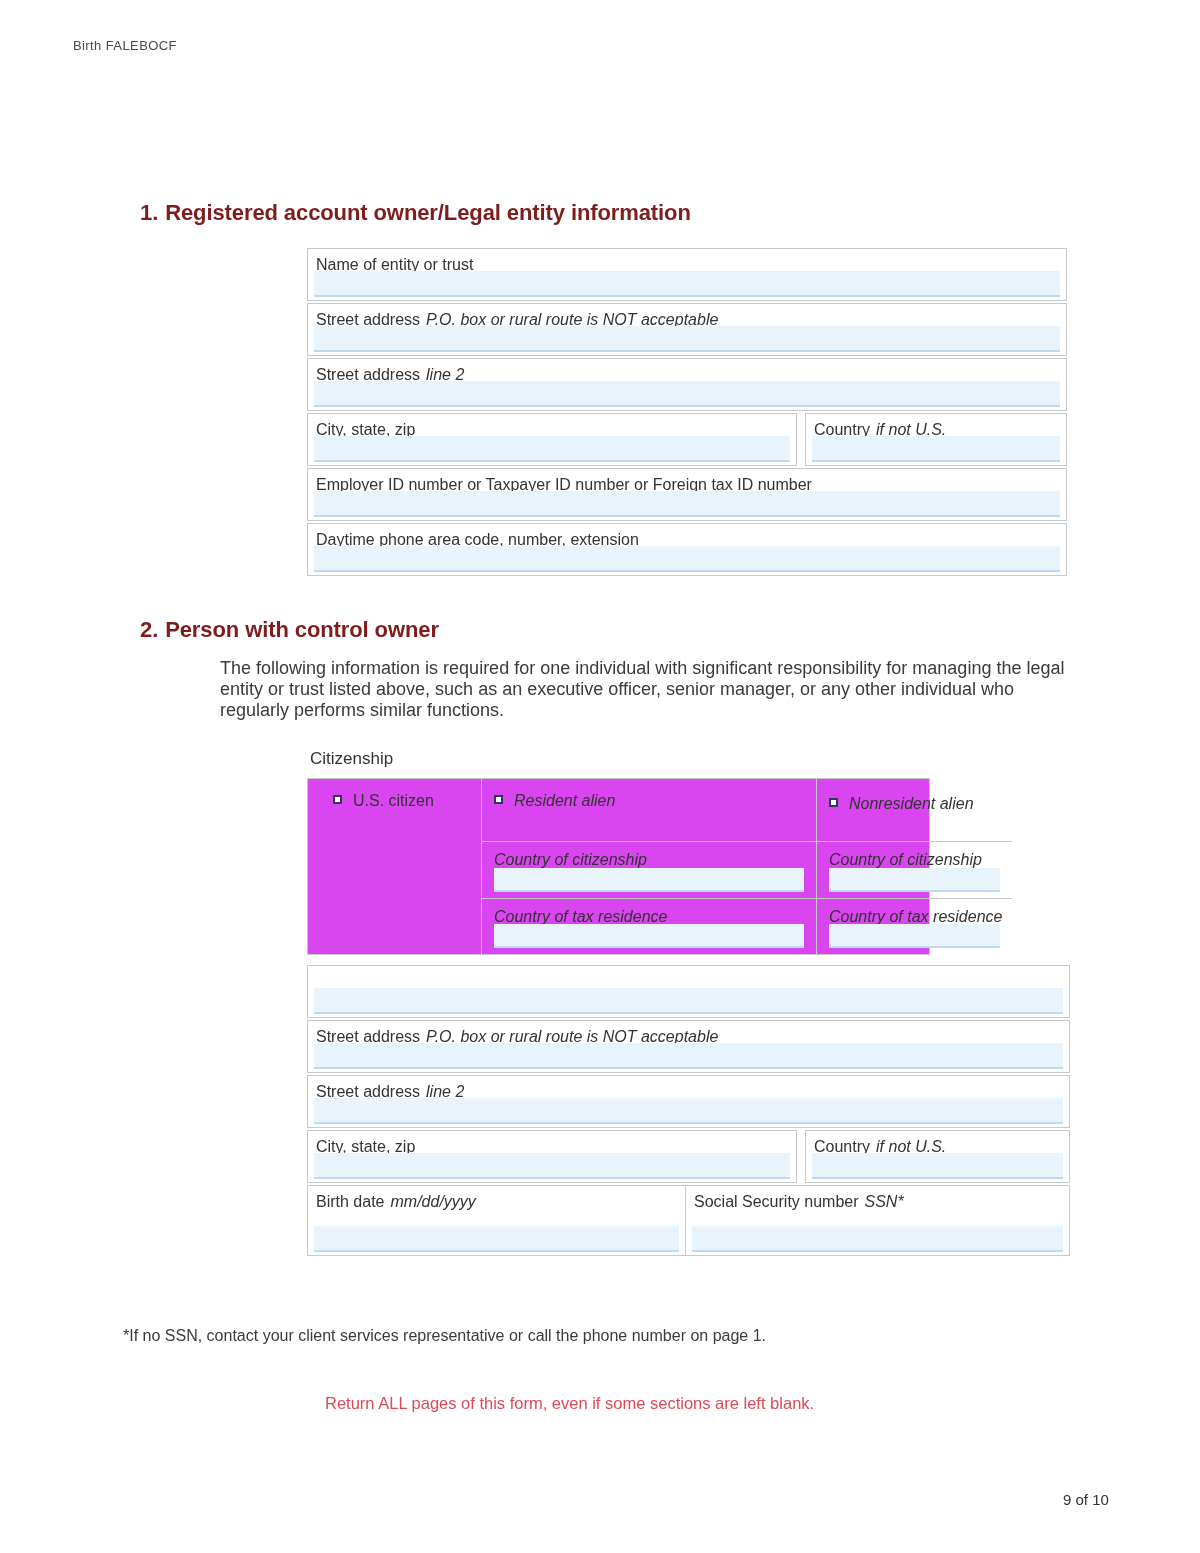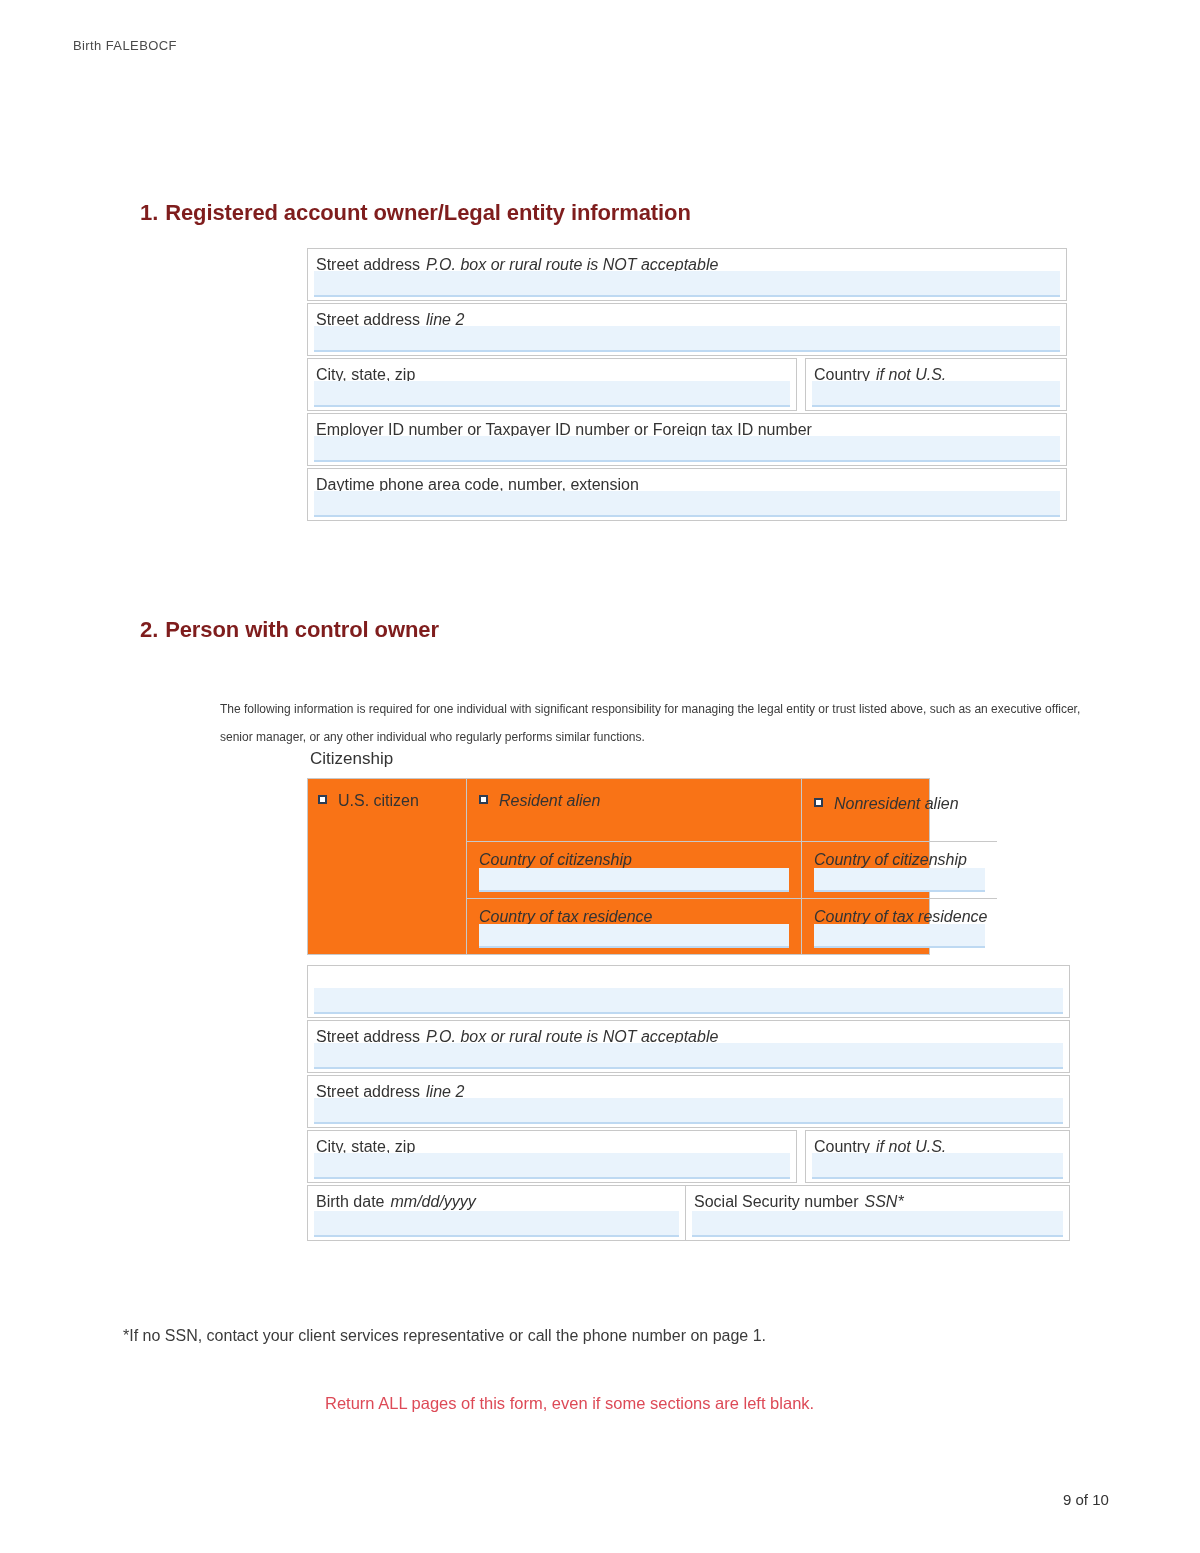--- a/index.html
+++ b/index.html
@@ -7,49 +7,49 @@
   body { font-family:"Liberation Sans", sans-serif; color:#3a3a3a; }
   .page { position:relative; width:1200px; height:1553px; background:#ffffff; overflow:hidden; }
 
   .form-id { position:absolute; left:73px; top:38px; font-size:13px; color:#4a4a4a; letter-spacing:.4px; }
 
   .sec-heading { position:absolute; font-size:22px; font-weight:bold; color:#7f1d1d; letter-spacing:-.1px; }
   #sec1-heading { left:140px; top:200px; }
   #sec2-heading { left:140px; top:617px; }
   .sec-num { margin-right:7px; }
 
-  .intro { position:absolute; left:220px; top:695px; width:868px; font-size:12px; line-height:28px; color:#3b3b3b; }
+  .intro { position:absolute; left:220px; top:658px; width:868px; font-size:18px; line-height:21px; color:#3b3b3b; }
 
   .citizenship-label { position:absolute; left:310px; top:749px; font-size:17px; color:#333333; }
 
   
   .ftable { position:absolute; left:307px; display:flex; flex-direction:column; gap:2px; }
   #table1 { top:248px; width:760px; }
   #table2 { top:965px; width:763px; }
 
   .frow { position:relative; border:1px solid #c8c8c8; background:#fff; height:53px; padding:7px 8px 0 8px; }
   .frow-split { display:flex; gap:8px; height:53px; border:none; padding:0; }
   .frow-split .cell { position:relative; border:1px solid #c8c8c8; background:#fff; height:100%; padding:7px 8px 0 8px; }
   .cell-a { flex:0 0 490px; }
   .cell-b { flex:1 1 auto; }
 
-  .frow-divided { display:flex; border:1px solid #c8c8c8; background:#fff; height:56px; padding:0; }
+  .frow-divided { display:flex; border:1px solid #c8c8c8; background:#fff; height:71px; padding:0; }
   .frow-divided .dcell { position:relative; height:100%; padding:7px 8px 0 8px; }
   .dcell-a { flex:0 0 378px; border-right:1px solid #c8c8c8; }
   .dcell-b { flex:1 1 auto; }
 
   .flabel { font-size:16px; color:#333333; white-space:nowrap; }
   .fnote { font-style:italic; margin-left:6px; }
 
   .finput { position:absolute; left:6px; right:6px; bottom:3px; height:26px;
             background:#e9f3fc; border-bottom:2px solid #bed9f2; cursor:text; }
 
   
   .ctable { position:absolute; left:307px; top:778px; width:623px; height:177px;
-            border:1px solid #c8c8c8; background:#f97316; display:flex; }
+            border:1px solid #c8c8c8; background:#d946ef; display:flex;padding-left:15px; }
   .ccol1 { flex:0 0 158px; padding:13px 8px 0 10px; }
   .ccol  { display:flex; flex-direction:column; border-left:1px solid #c8c8c8;font-style:italic; }
   .ccol2 { flex:0 0 335px; }
   .ccol3 { flex:1 1 auto; }
   .ccell-check { position:relative; height:62px; padding:13px 8px 0 12px; }
   .ccell-field { position:relative; border-top:1px solid #c8c8c8; flex:1 1 auto; padding:9px 10px 0 12px; }
   .ccell-field .finput { left:12px; right:12px; bottom:6px; height:24px; }
 
   .checkrow { display:flex; align-items:flex-start; }
   .checkbox { flex:0 0 auto; width:9px; height:9px; border:2.5px solid #2d3c52; background:#fff;
@@ -64,20 +64,24 @@
 
 <div class="page">
 
   <div class="form-id">Birth FALEBOCF</div>
 
   <div class="sec-heading" id="sec1-heading">
     <span class="sec-num">1.</span><span>Registered account owner/Legal entity information</span>
   </div>
 
   <div class="ftable" id="table1">
+    <div class="frow">
+      <span class="flabel">Name of entity or trust</span>
+      <div class="finput"></div>
+    </div>
     <div class="frow">
       <span class="flabel"><span>Street address</span><span class="fnote">P.O. box or rural route is NOT acceptable</span></span>
       <div class="finput"></div>
     </div>
     <div class="frow">
       <span class="flabel"><span>Street address</span><span class="fnote">line 2</span></span>
       <div class="finput"></div>
     </div>
     <div class="frow-split">
       <div class="cell cell-a">

